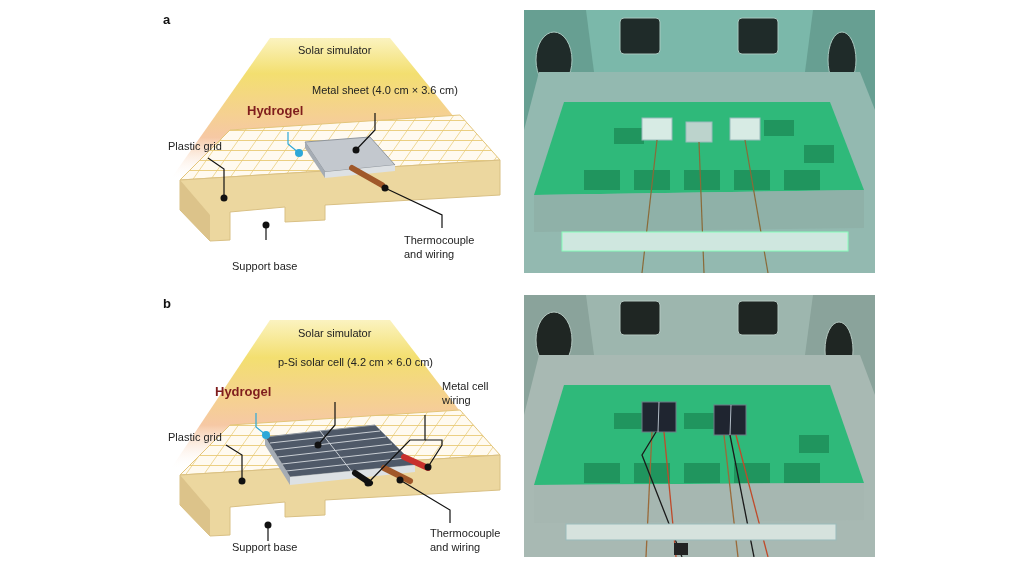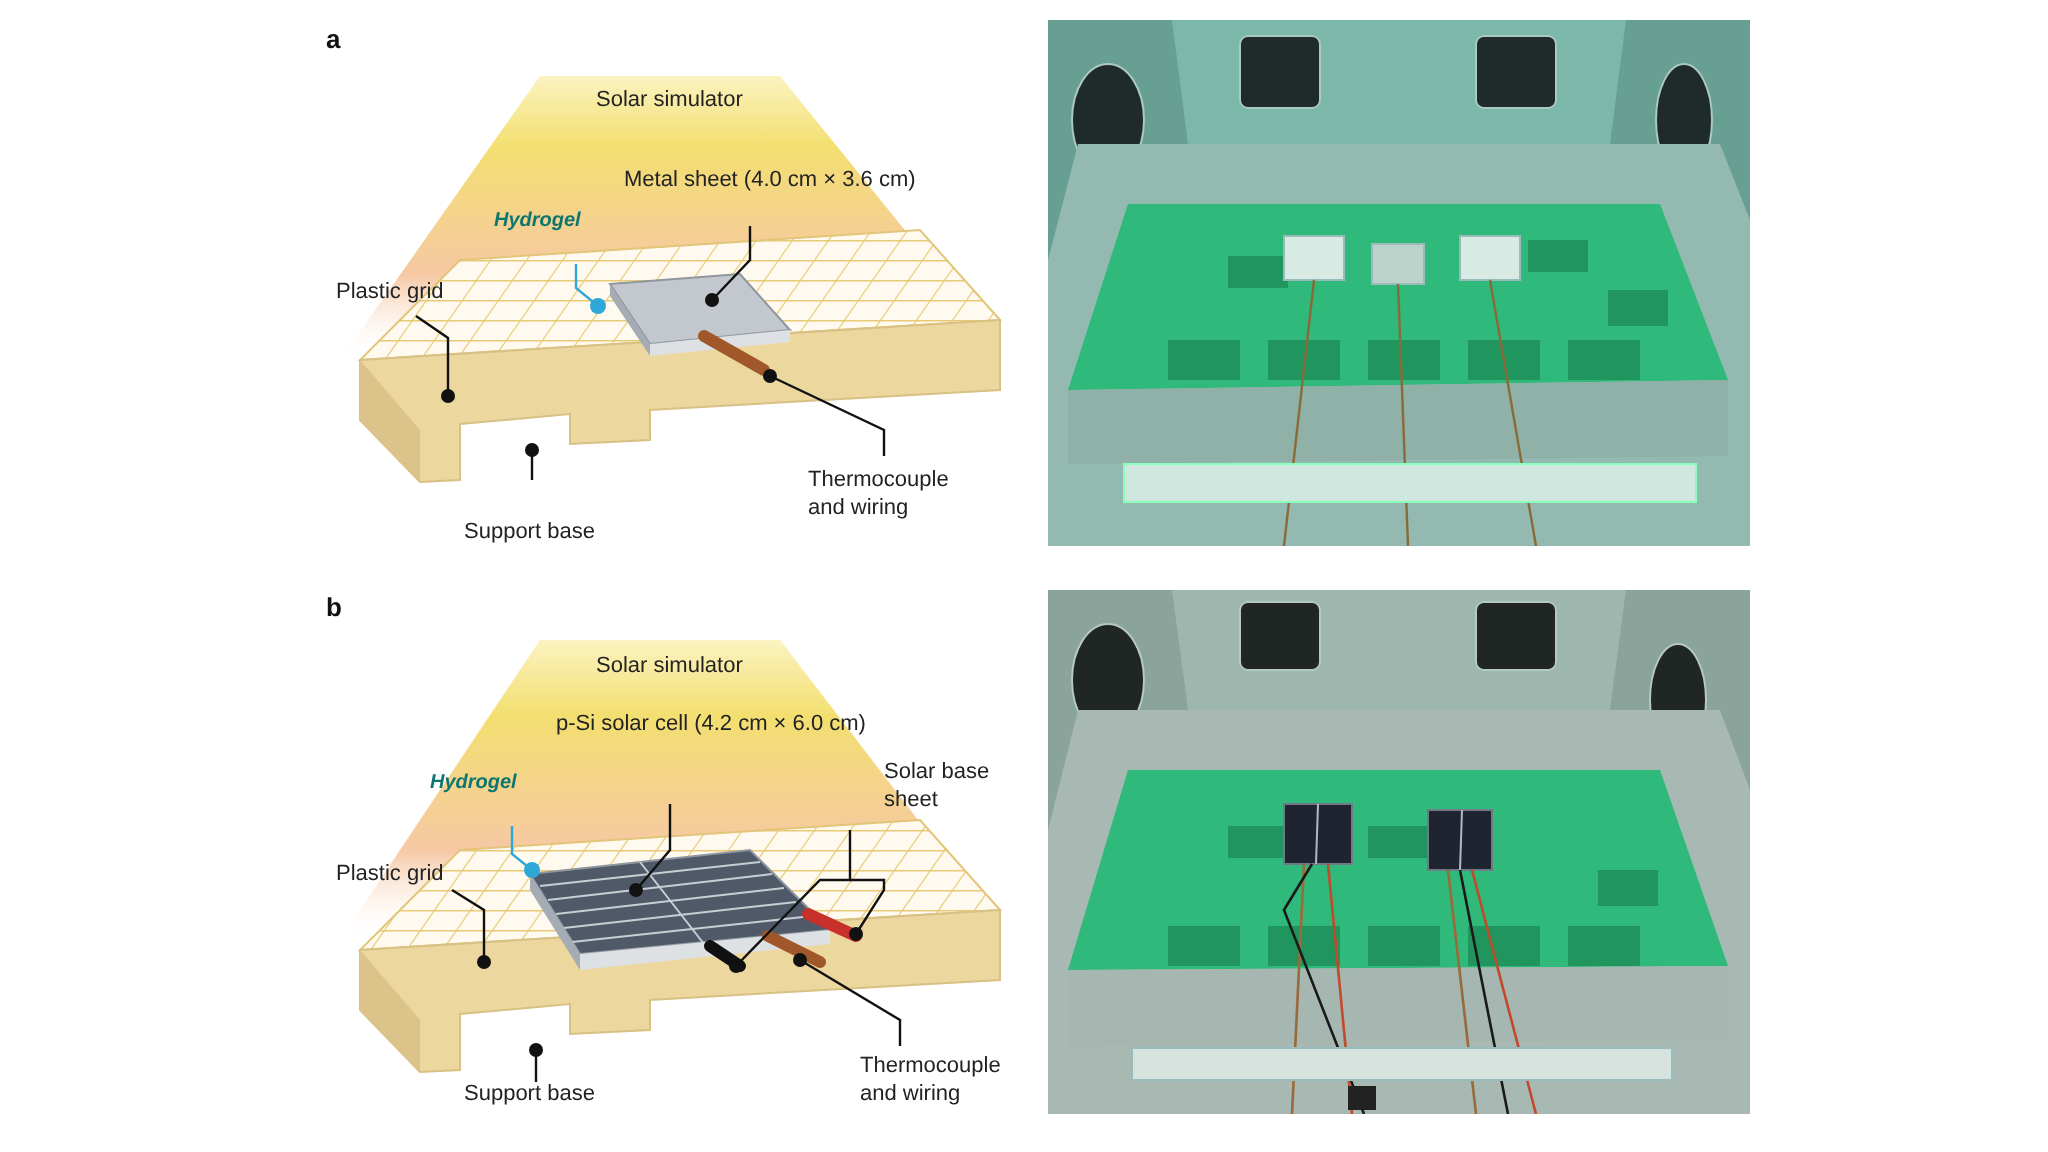--- a/index.html
+++ b/index.html
@@ -1,21 +1,21 @@
 <!DOCTYPE html>
 <html><head>
 <meta charset="utf-8">
 <style>
   html,body{margin:0;padding:0;background:#fff;}
   body{width:1024px;height:576px;position:relative;overflow:hidden;font-family:"Liberation Sans",sans-serif;}
   .panel-letter{position:absolute;font-weight:bold;font-size:13px;color:#111;}
   .diagram{position:absolute;left:160px;width:350px;height:270px;}
   .diagram svg{position:absolute;left:0;top:0;}
   .lbl{position:absolute;font-size:11px;color:#222;line-height:13px;white-space:nowrap;}
-  .lbl.hydro{color:#0f766e;font-weight:bold;font-size:10px;font-style:italic;}
+  .lbl.hydro{color:#7f1d1d;font-weight:bold;font-size:13px;}
   .photo{position:absolute;left:524px;width:351px;overflow:hidden;background:#5fa394;}
   .photo svg{display:block;}
 </style>
 </head>
 <body>
 
 <div class="panel-letter" style="left:163px;top:12px;">a</div>
 
 <div class="diagram" style="top:20px;">
   <svg width="350" height="260" viewBox="0 0 350 260">
@@ -162,22 +162,22 @@
     <polyline points="268,162 282,140 282,135 265,135" fill="none" stroke="#111" stroke-width="1.2"></polyline>
     <circle cx="208" cy="178" r="3.5" fill="#111"></circle>
     <circle cx="268" cy="162" r="3.5" fill="#111"></circle>
     <polyline points="240,175 290,205 290,218" fill="none" stroke="#111" stroke-width="1.2"></polyline>
     <circle cx="240" cy="175" r="3.5" fill="#111"></circle>
   </svg>
   <div class="lbl" style="left:138px;top:22px;">Solar simulator</div>
   <div class="lbl" style="left:118px;top:51px;">p-Si solar cell (4.2 cm × 6.0 cm)</div>
   <div class="lbl hydro" style="left:55px;top:80px;">Hydrogel</div>
   <div class="lbl" style="left:8px;top:126px;">Plastic grid</div>
-  <div class="lbl" style="left:282px;top:75px;">Solar base</div>
-  <div class="lbl" style="left:282px;top:89px;">sheet</div>
+  <div class="lbl" style="left:282px;top:75px;">Metal cell</div>
+  <div class="lbl" style="left:282px;top:89px;">wiring</div>
   <div class="lbl" style="left:72px;top:236px;">Support base</div>
   <div class="lbl" style="left:270px;top:222px;">Thermocouple</div>
   <div class="lbl" style="left:270px;top:236px;">and wiring</div>
 </div>
 
 <div class="photo" style="top:295px;height:262px;">
   <svg width="351" height="262" viewBox="0 0 351 262">
     <rect width="351" height="262" fill="#8fa9a1"></rect>
     <rect x="0" y="0" width="351" height="60" fill="#9db6ae"></rect>
     <polygon points="0,0 62,0 70,60 0,150" fill="#8aa39b"></polygon>

